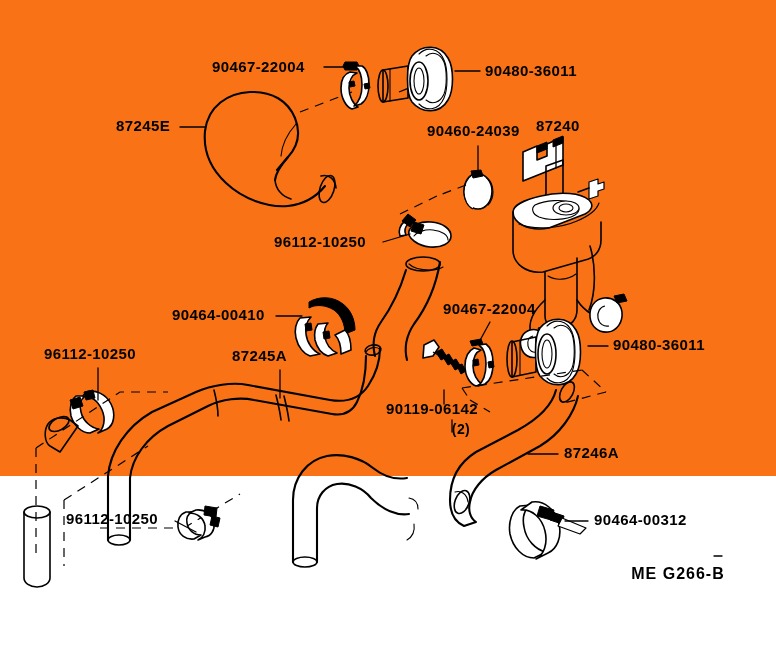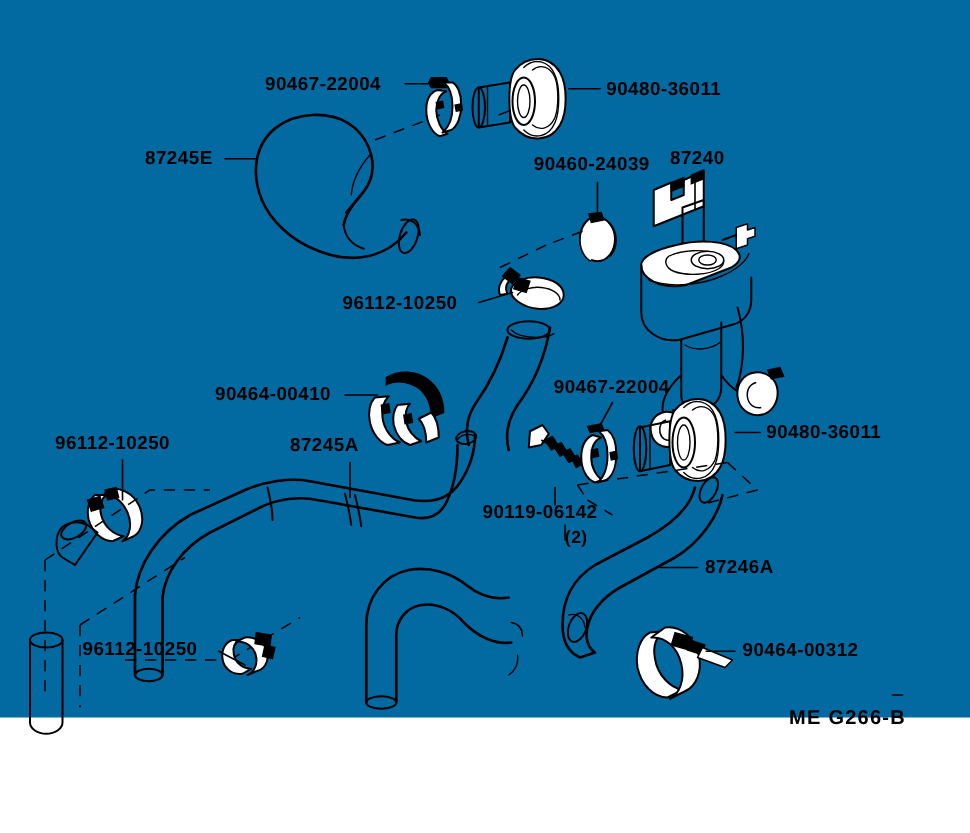--- a/index.html
+++ b/index.html
@@ -1,18 +1,18 @@
 <!DOCTYPE html>
 <html><head>
 <meta charset="utf-8">
 <style>
   html,body{margin:0;padding:0;background:#ffffff;}
   body{width:776px;height:666px;overflow:hidden;
        font-family:"Liberation Sans","DejaVu Sans",sans-serif;color:#000;}
-  #sheet{position:relative;width:776px;height:574px;background:#0369a1;}
+  #sheet{position:relative;width:776px;height:476px;background:#f97316;}
   svg{display:block;}
   .lbl{font-family:"Liberation Sans","DejaVu Sans",sans-serif;
        font-size:15px;font-weight:700;letter-spacing:.4px;fill:#000;}
   .lbl-sm{font-family:"Liberation Sans","DejaVu Sans",sans-serif;
        font-size:14px;font-weight:700;letter-spacing:.4px;fill:#000;}
   .foot{font-family:"Liberation Sans","DejaVu Sans",sans-serif;
        font-size:16px;font-weight:700;letter-spacing:1px;fill:#000;}
   .ln{stroke:#000;stroke-width:1.3;fill:none;stroke-linecap:round;}
   .pt{stroke:#000;stroke-width:2.1;fill:none;stroke-linecap:round;stroke-linejoin:round;}
   .pt2{stroke:#000;stroke-width:1.6;fill:none;stroke-linecap:round;stroke-linejoin:round;}

